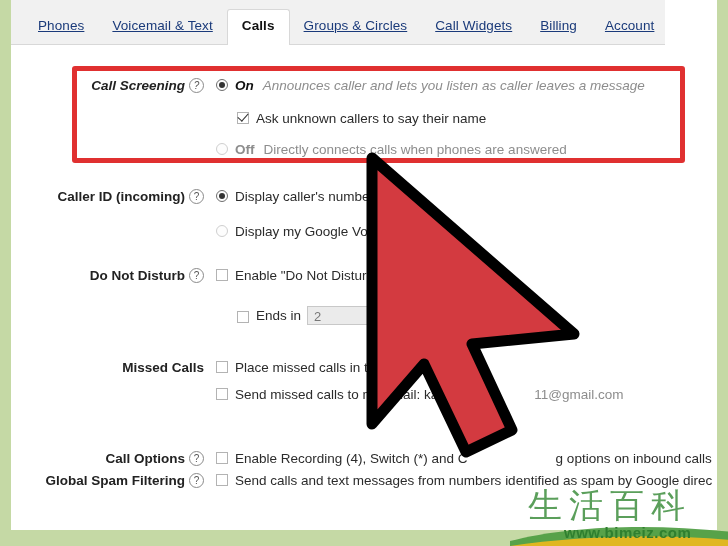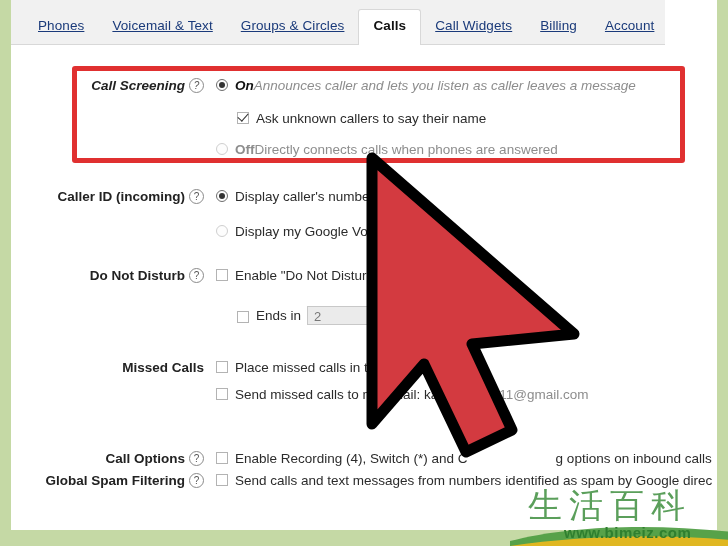--- a/index.html
+++ b/index.html
@@ -172,20 +172,21 @@
     width: 5px;
     height: 9px;
     border: solid #333333;
     border-width: 0 1.6px 1.6px 0;
     transform: rotate(42deg);
   }
 
   .opt-strong {
     font-weight: bold;
     color: #111111;
+    margin-right: 9px;
   }
   .opt-desc {
     color: #8d8d8d;
   }
   .opt-plain {
     color: #2b2b2b;
   }
   .opt-grey {
     color: #8d8d8d;
   }
@@ -271,22 +272,22 @@
 <body>
 
 <div id="page">
 
   <div class="page-card"></div>
 
   <div class="tabstrip">
     <div class="tabs">
       <div class="tab">Phones</div>
       <div class="tab">Voicemail &amp; Text</div>
+      <div class="tab active">Calls</div>
       <div class="tab">Groups &amp; Circles</div>
-      <div class="tab active">Calls</div>
       <div class="tab">Call Widgets</div>
       <div class="tab">Billing</div>
       <div class="tab">Account</div>
     </div>
   </div>
 
   <div class="form">
 
     <div class="row" style="top:32px;font-style:italic;">
       <div class="row-label">
@@ -378,21 +379,21 @@
         </div>
       </div>
     </div>
 
     <div class="row" style="top:341px;">
       <div class="row-label"></div>
       <div class="row-ctrl">
         <div class="opt">
           <span class="checkbox"></span>
           <span class="opt-plain">Send missed calls to my email: ka</span>
-          <span class="opt-grey" style="margin-left:61px;">11@gmail.com</span>
+          <span class="opt-grey" style="margin-left:96px;">11@gmail.com</span>
         </div>
       </div>
     </div>
 
     <div class="row" style="top:405px;">
       <div class="row-label">
         <span>Call Options</span><span class="qmark">?</span>
       </div>
       <div class="row-ctrl">
         <div class="opt">

